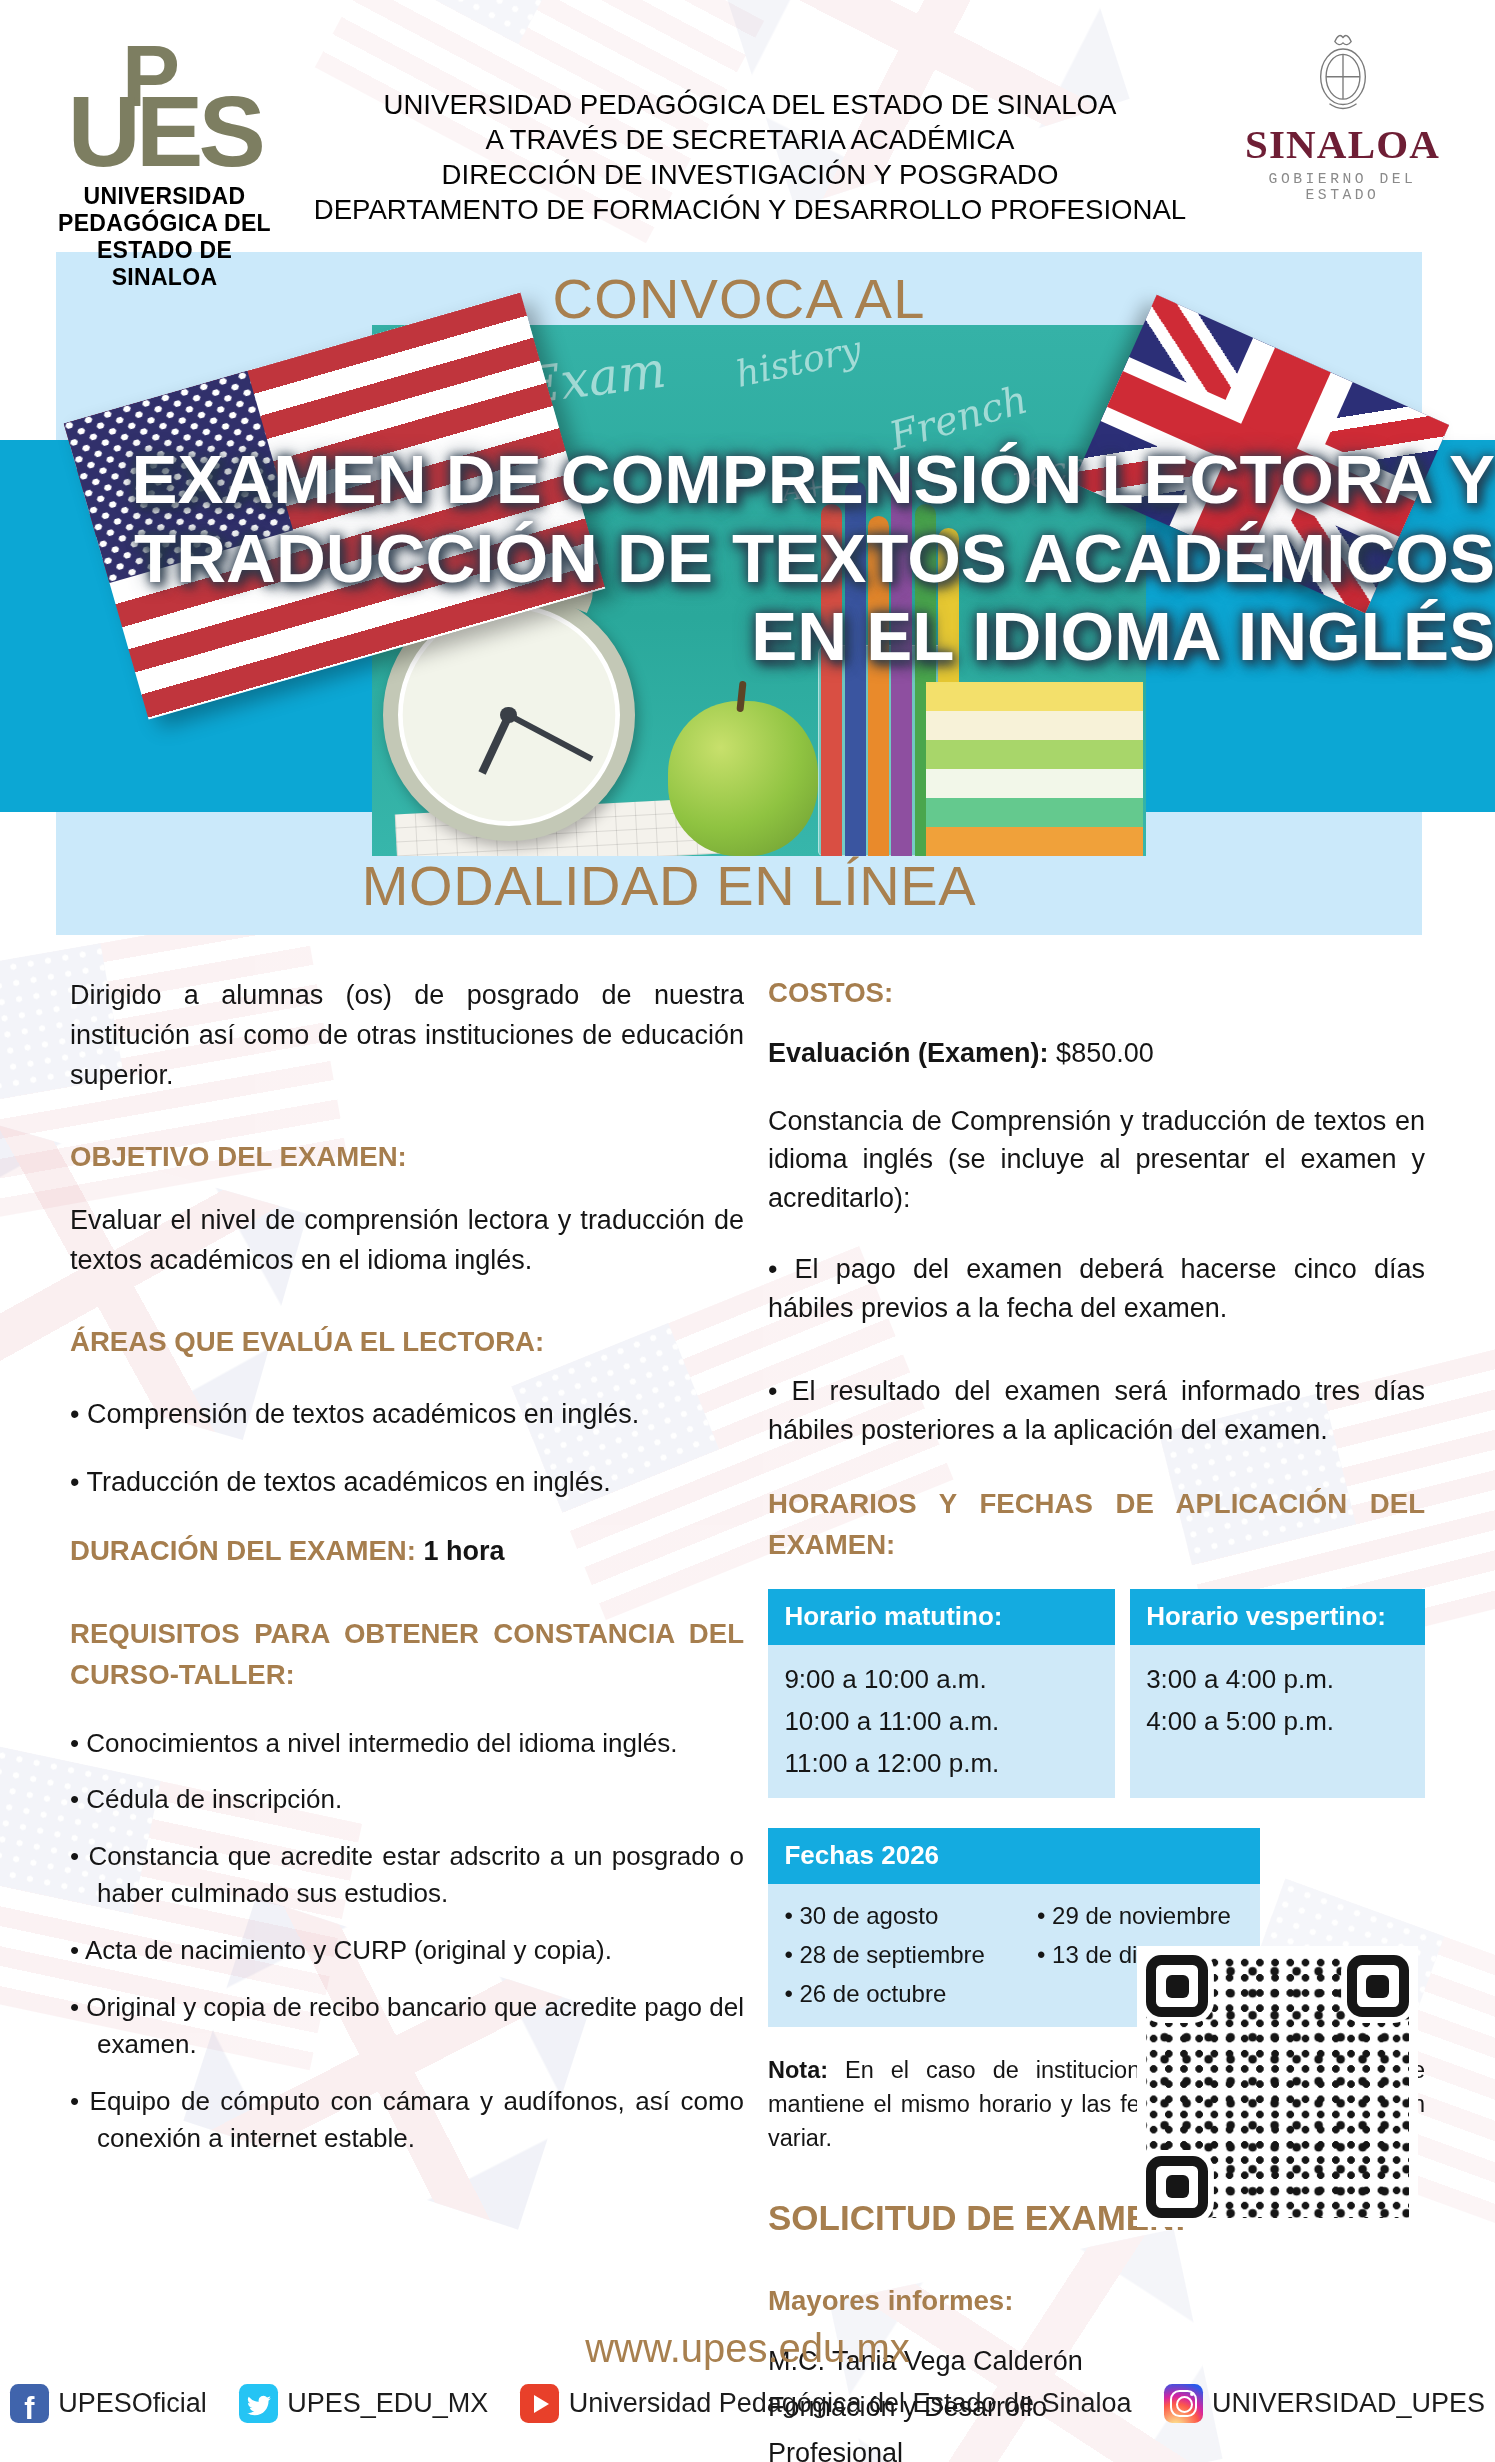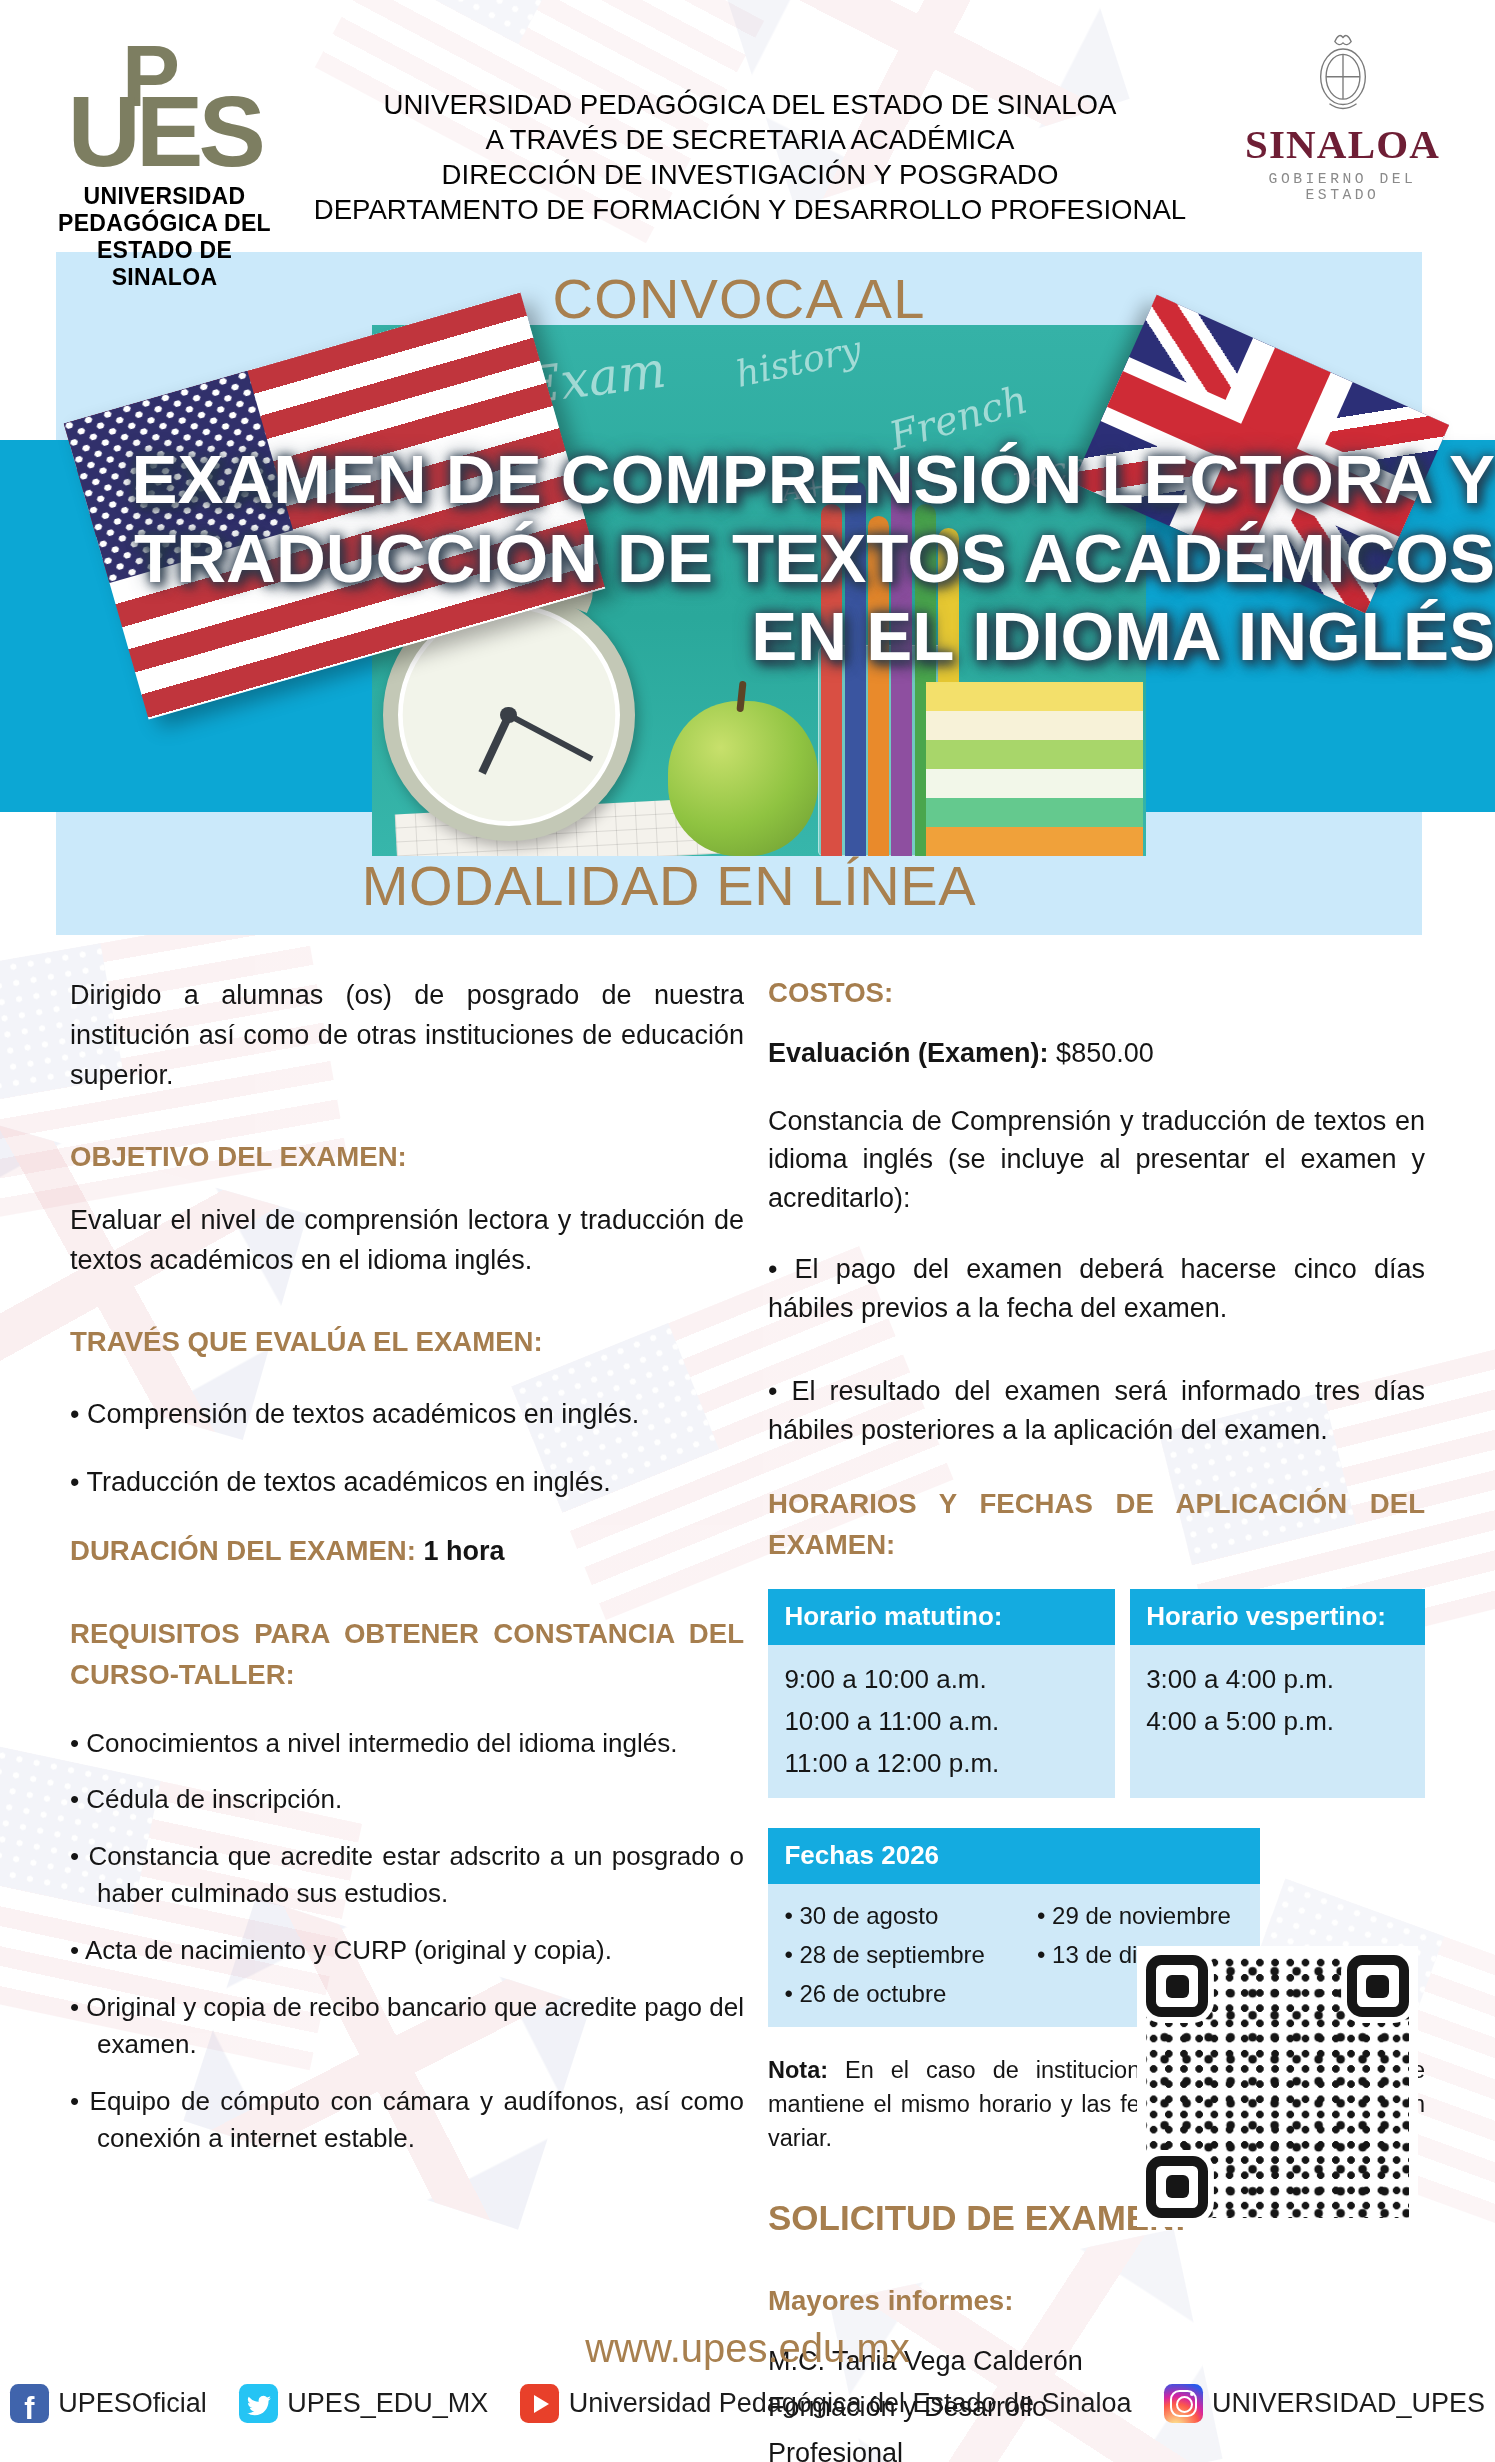--- a/index.html
+++ b/index.html
@@ -301,21 +301,21 @@
     <div>TRADUCCIÓN DE TEXTOS ACADÉMICOS</div>
     <div>EN EL IDIOMA INGLÉS</div>
   </div>
 
   <div class="col-left">
     <p class="jp mb-70">Dirigido a alumnas (os) de posgrado de nuestra institución así como de otras instituciones de educación superior.</p>
 
     <p class="h-brown h1c mb-40">OBJETIVO DEL EXAMEN:</p>
     <p class="jp mb-70">Evaluar el nivel de comprensión lectora y traducción de textos académicos en el idioma inglés.</p>
 
-    <p class="h-brown h1c mb-55">TRAVÉS QUE EVALÚA EL EXAMEN:</p>
+    <p class="h-brown h1c mb-55">ÁREAS QUE EVALÚA EL LECTORA:</p>
     <p class="area-item">Comprensión de textos académicos en inglés.</p>
     <p class="area-item mb-70">Traducción de textos académicos en inglés.</p>
 
     <p class="mb-70">
       <span class="h-brown h1c">DURACIÓN DEL EXAMEN:</span>
       <span class="b">1 hora</span>
     </p>
 
     <p class="h-brown h1c jp mb-50" style="line-height:1.5;">REQUISITOS PARA OBTENER CONSTANCIA DEL CURSO-TALLER:</p>
     <p class="rq">Conocimientos a nivel intermedio del idioma inglés.</p>

